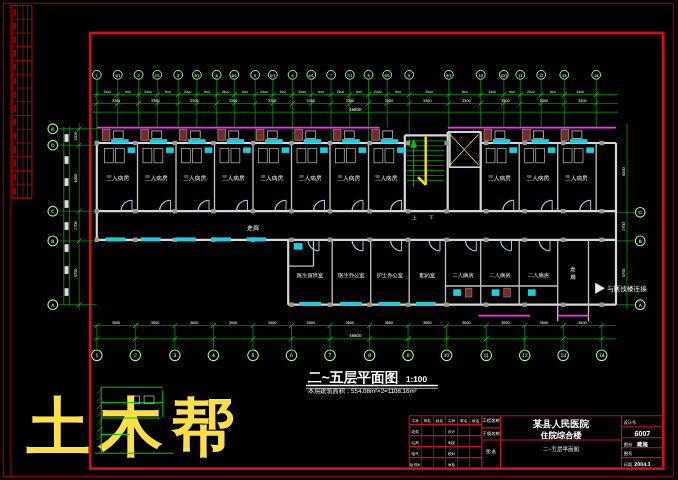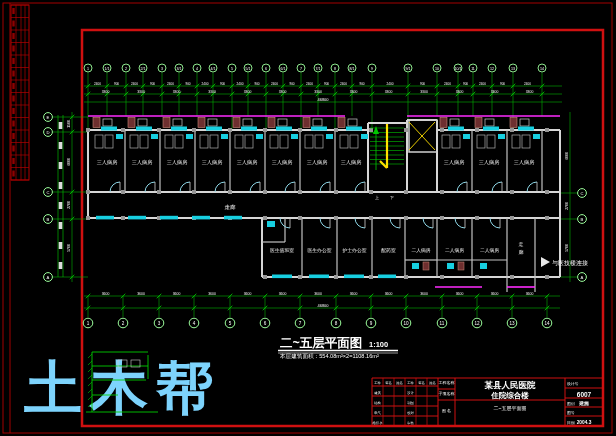--- a/index.html
+++ b/index.html
@@ -1,19 +1,19 @@
 <!DOCTYPE html>
 <html><head>
 <meta charset="utf-8">
 <style>
   html,body{margin:0;padding:0;background:#000;}
   #sheet{position:relative;width:616px;height:436px;background:#000;overflow:hidden;
          font-family:"Liberation Sans",sans-serif;}
   #wm-brand{position:absolute;left:24px;top:350px;font-size:58px;font-weight:bold;
-            color:#7dd3fc;letter-spacing:8px;z-index:1;}
+            color:#fde047;letter-spacing:8px;z-index:1;}
   #wm-url{position:absolute;left:30px;top:406px;font-size:17px;font-weight:bold;
           color:#7e7e7e;letter-spacing:2px;z-index:1;}
   svg{position:absolute;left:0;top:0;z-index:2;font-family:"Liberation Sans",sans-serif;}
   text{fill:#fff;}
 </style>
 </head>
 <body>
 
 <div id="sheet">
   <div id="wm-brand">土木帮</div>

